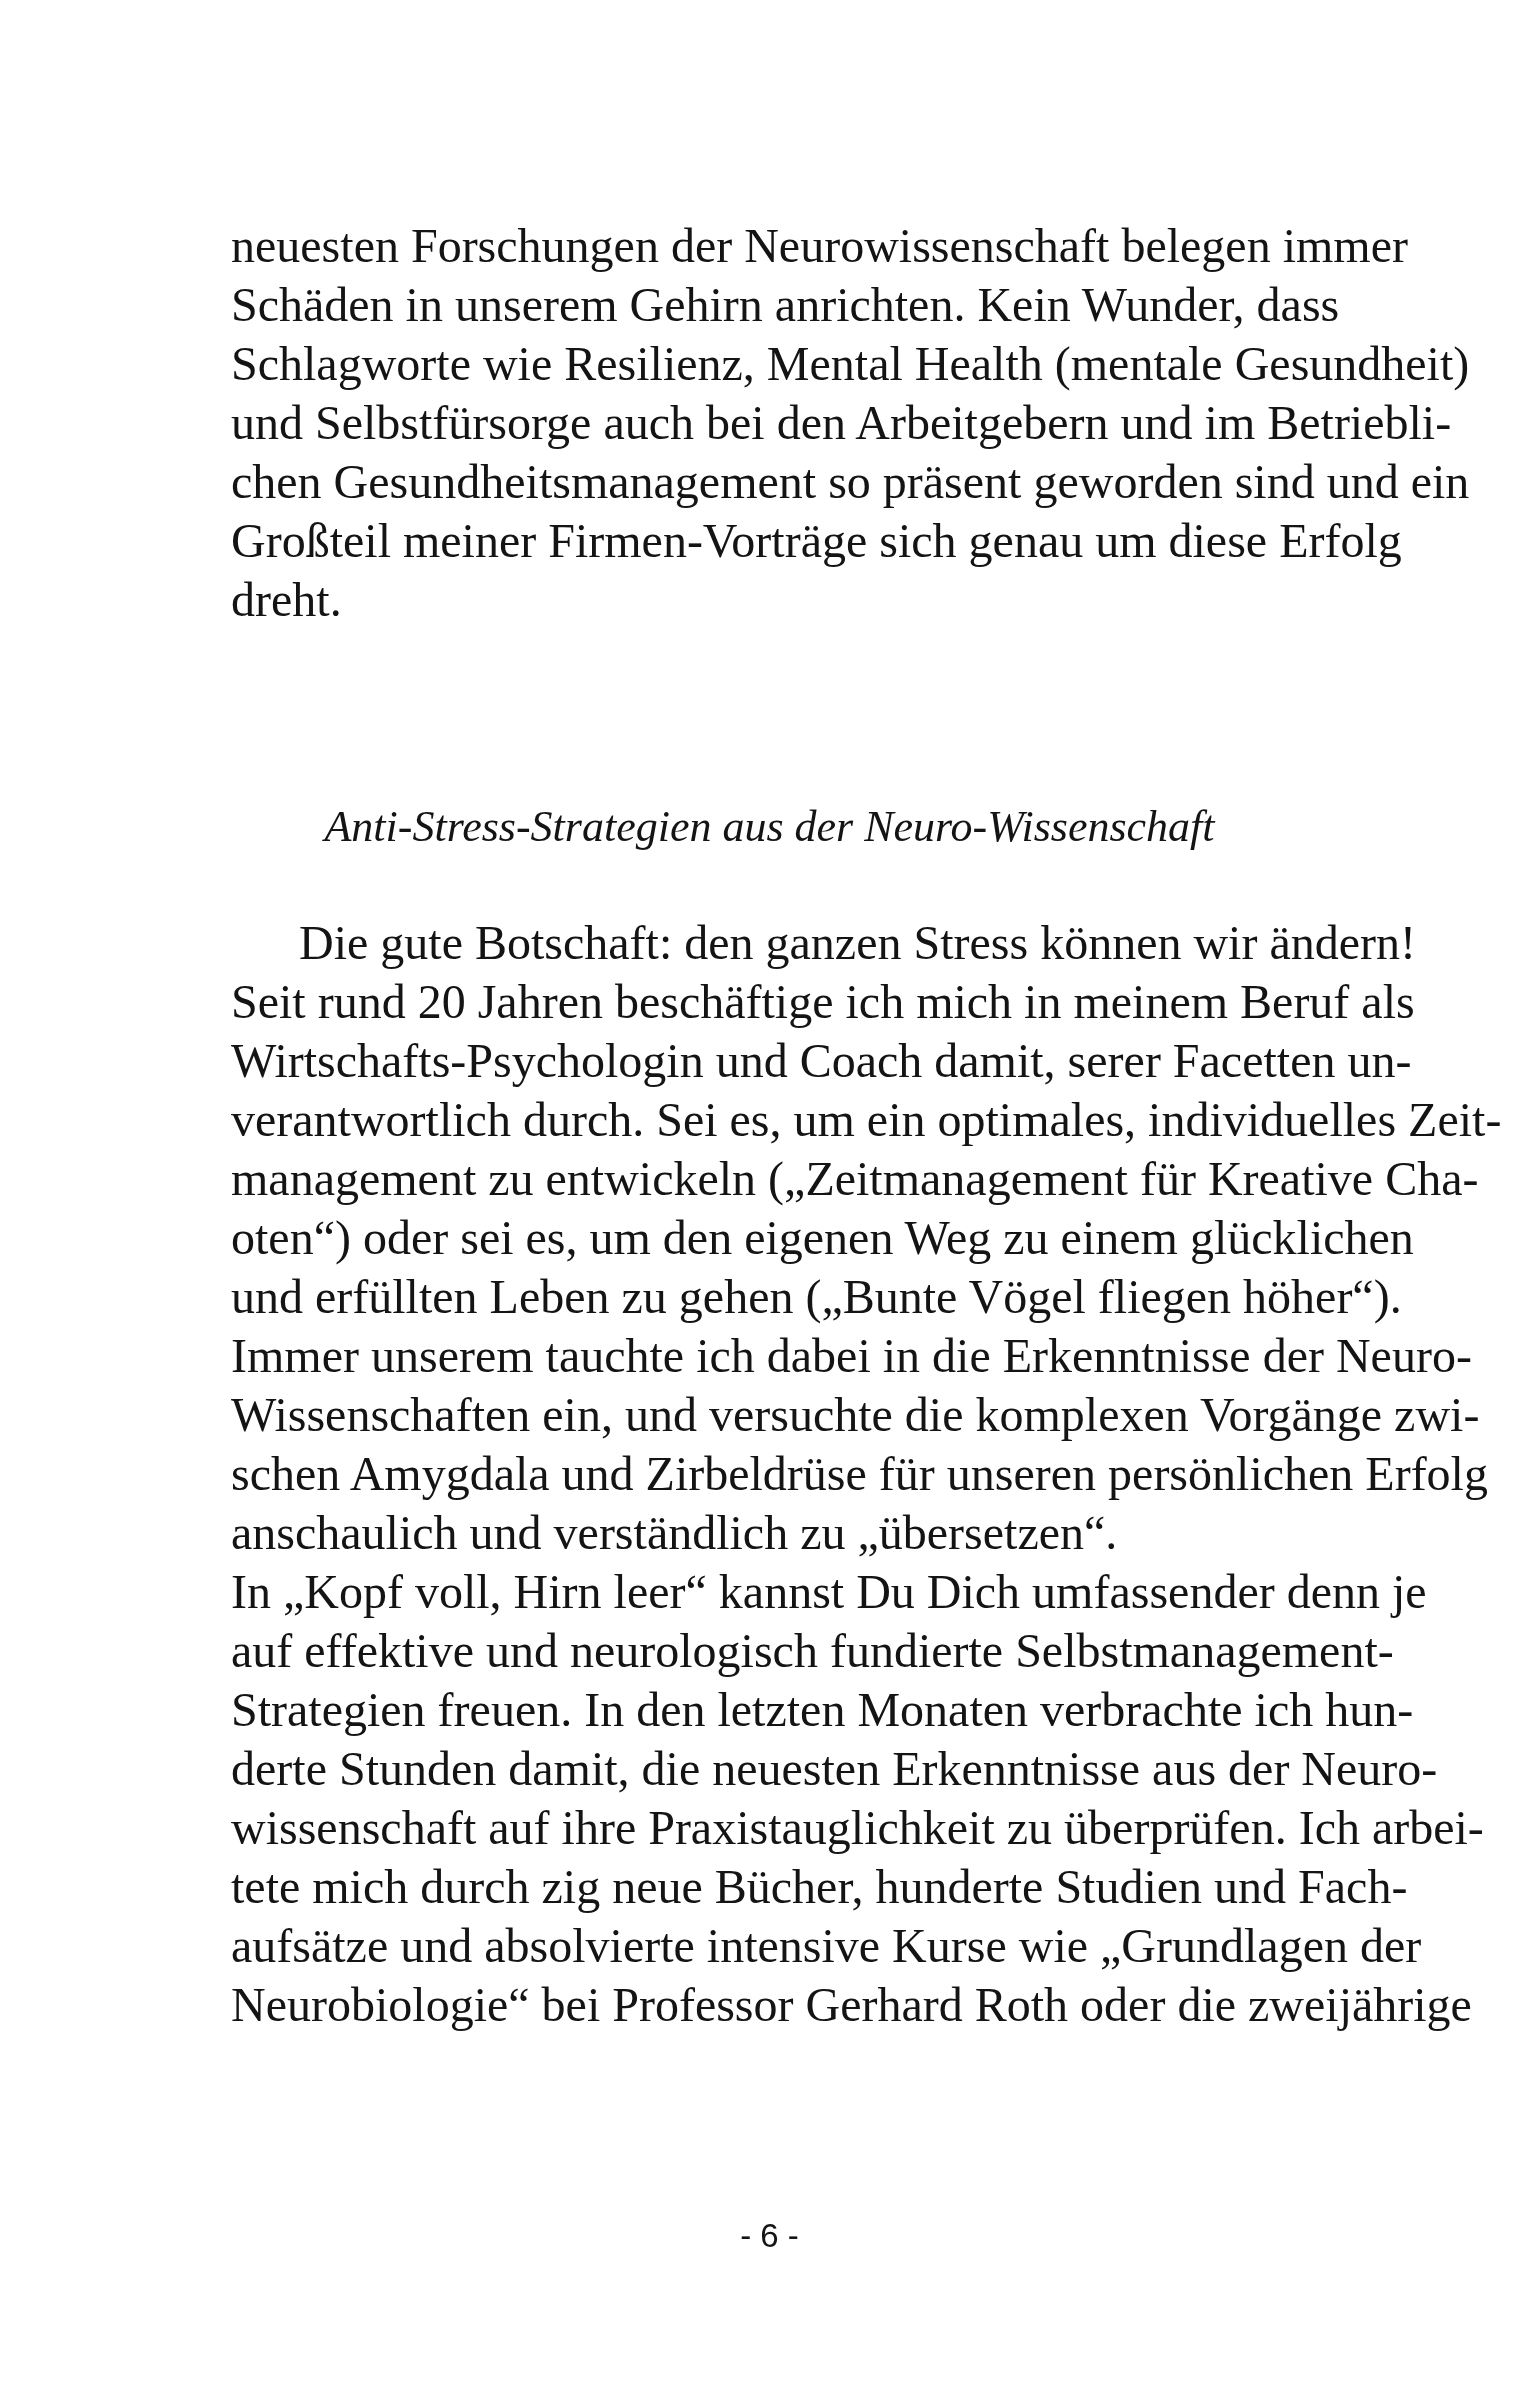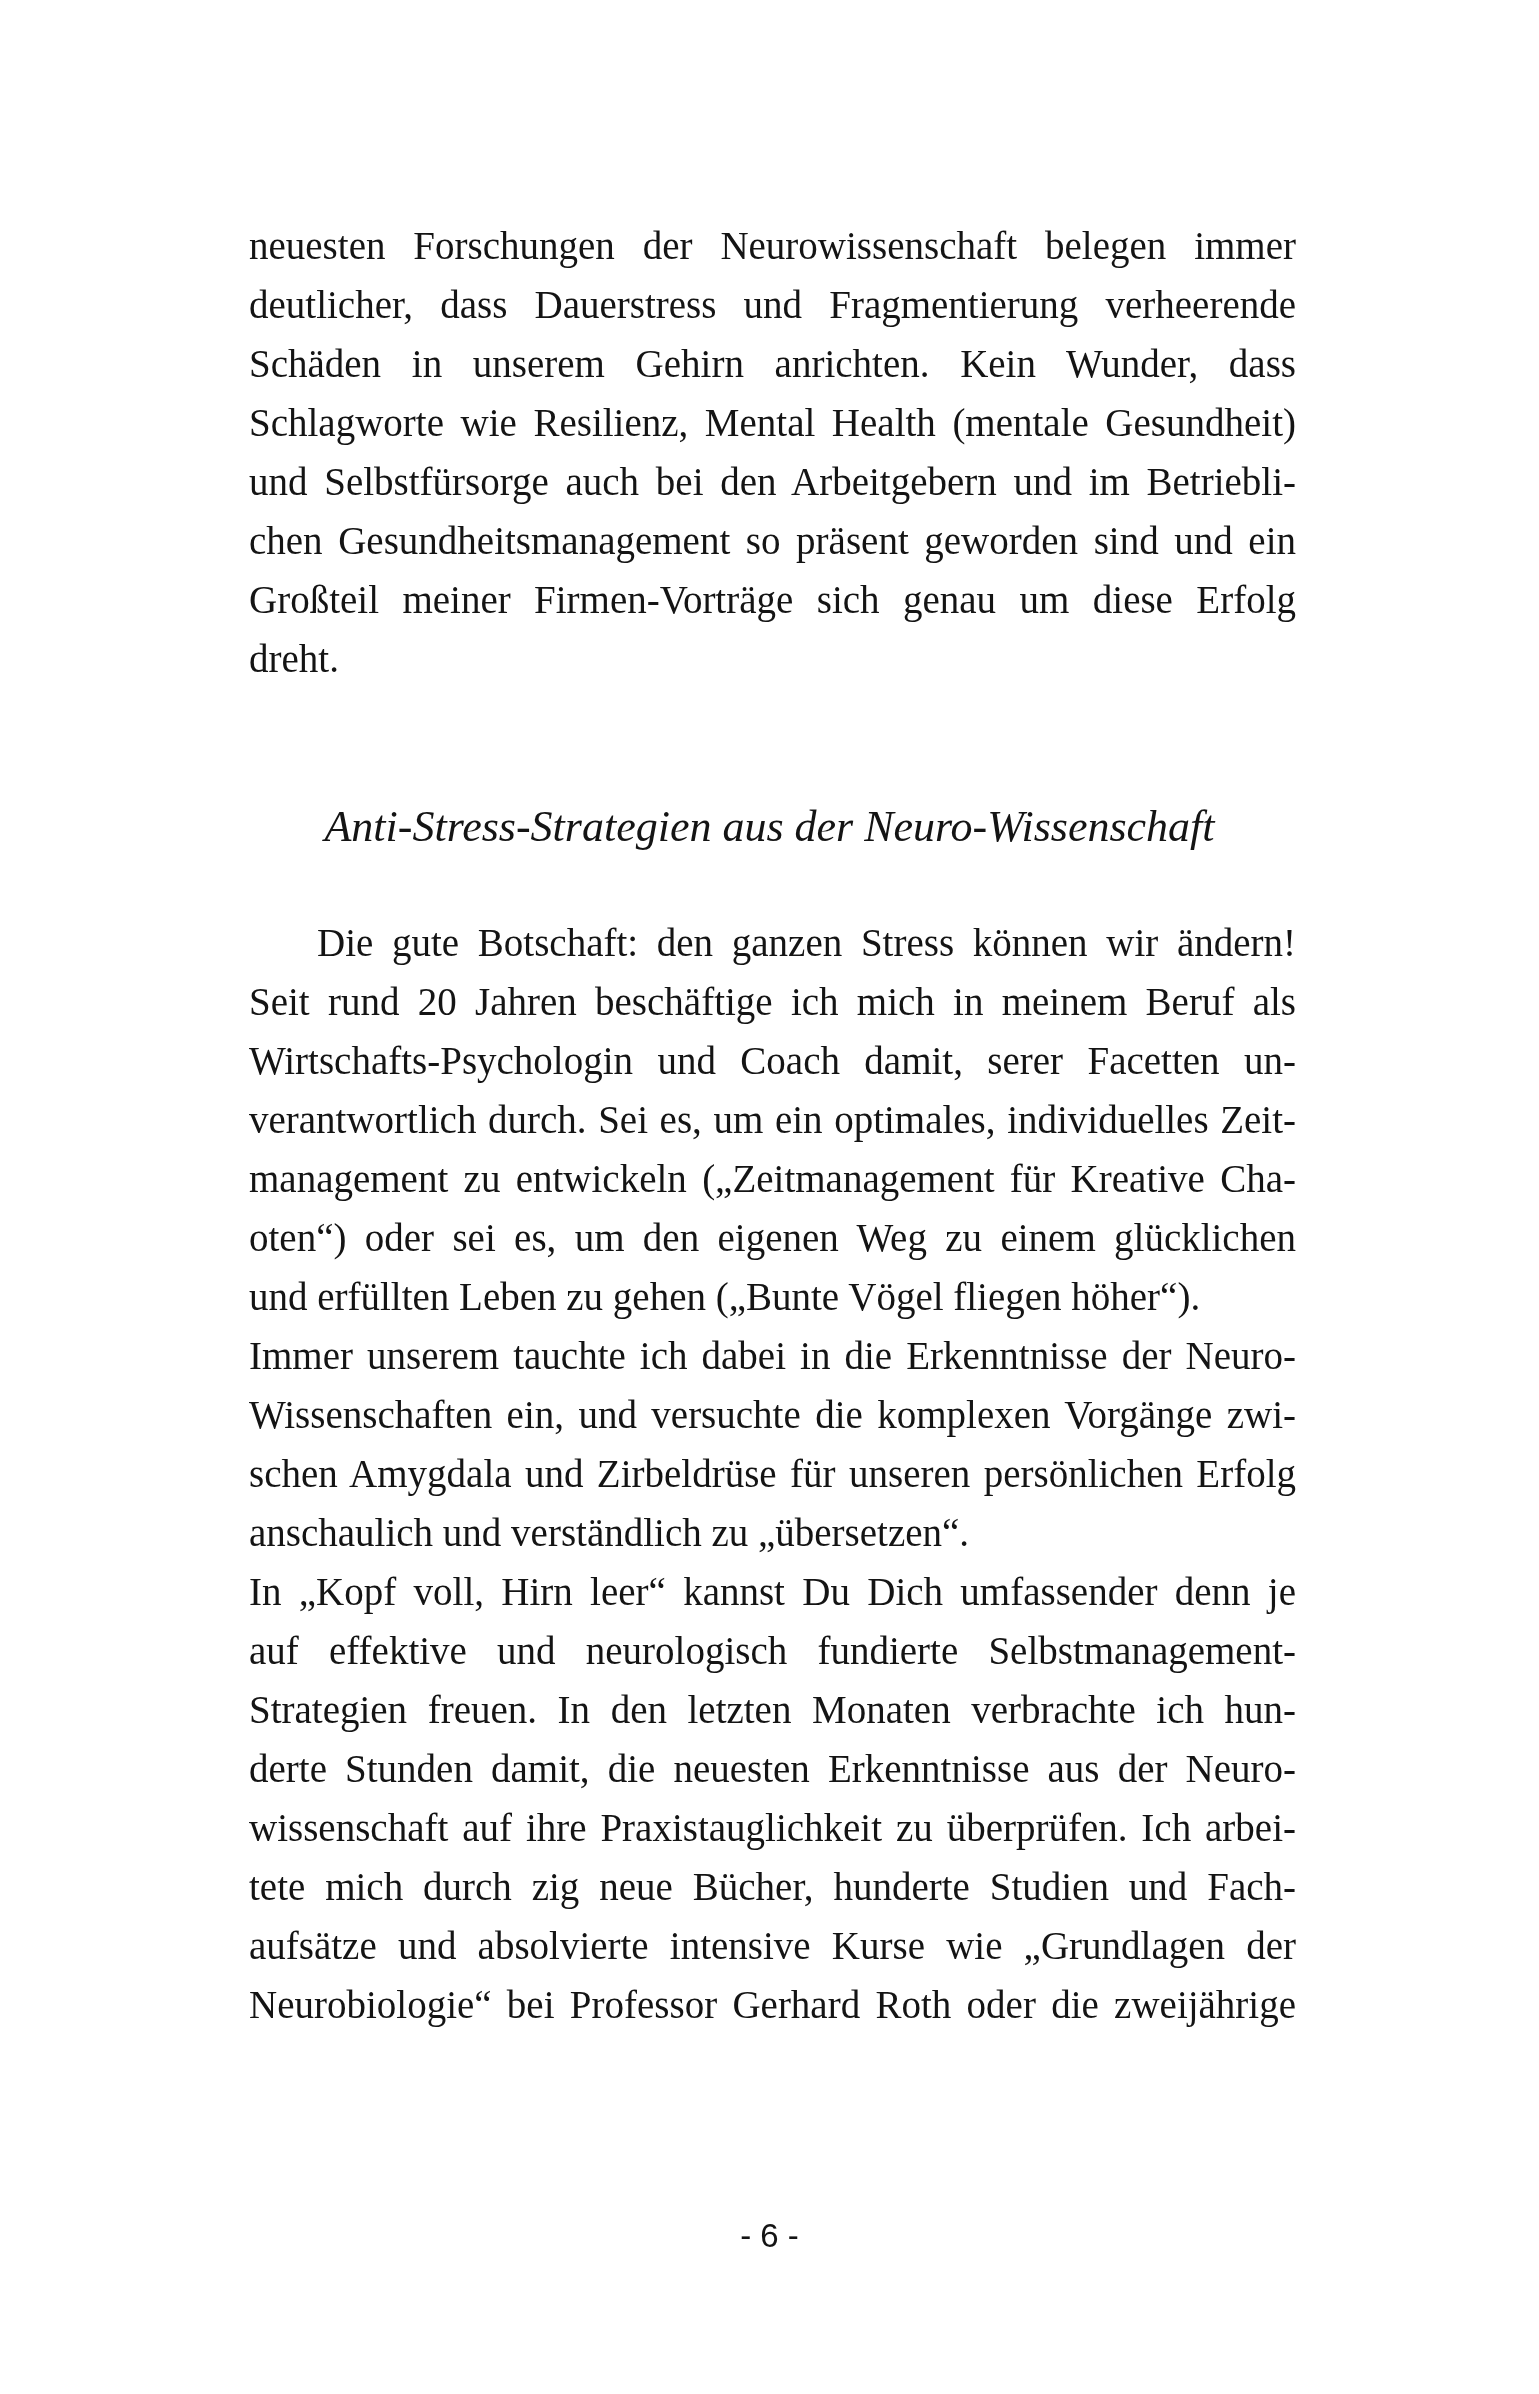--- a/index.html
+++ b/index.html
@@ -3,22 +3,22 @@
 <meta charset="utf-8">
 <style>
   html, body { margin: 0; padding: 0; background: #ffffff; }
   body { width: 1539px; height: 2394px; position: relative; overflow: hidden; }
   .page {
     position: absolute; left: 0; top: 0; width: 1539px; height: 2394px;
     background: #ffffff; color: #141414;
     font-family: "Liberation Serif", "DejaVu Serif", serif;
   }
   .block {
-    position: absolute; left: 249px; width: 1047px;
-    font-size: 39px; line-height: 59px;
+    position: absolute; left: 231px; width: 1047px;
+    font-size: 48px; line-height: 59px;
     text-align: justify;
   }
   .line {
     display: block; height: 59px; white-space: nowrap;
     text-align: justify; text-align-last: justify;
   }
   .line.last { text-align-last: left; }
   .line.indent { padding-left: 68px; }
   .block1 { top: 216px; }
   .heading {
@@ -33,21 +33,20 @@
     font-size: 33px; color: #141414;
   }
 </style>
 </head>
 <body>
 
 <div class="page">
 
   <div class="block block1">
     <span class="line">neuesten Forschungen der Neurowissenschaft belegen immer</span>
-    <span class="line">deutlicher, dass Dauerstress und Fragmentierung verheerende</span>
     <span class="line">Schäden in unserem Gehirn anrichten. Kein Wunder, dass</span>
     <span class="line">Schlagworte wie Resilienz, Mental Health (mentale Gesundheit)</span>
     <span class="line">und Selbstfürsorge auch bei den Arbeitgebern und im Betriebli-</span>
     <span class="line">chen Gesundheitsmanagement so präsent geworden sind und ein</span>
     <span class="line">Großteil meiner Firmen-Vorträge sich genau um diese Erfolg</span>
     <span class="line last">dreht.</span>
   </div>
 
   <div class="heading">Anti-Stress-Strategien aus der Neuro-Wissenschaft</div>
 

